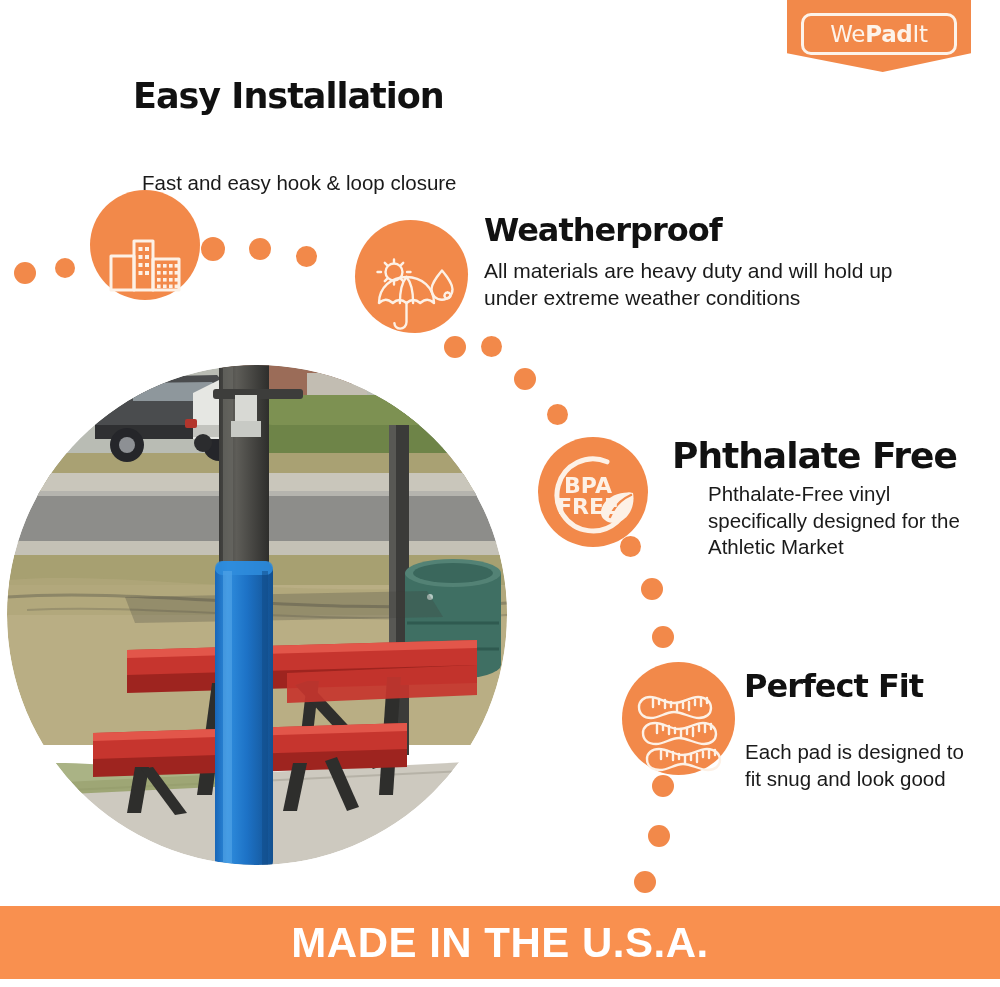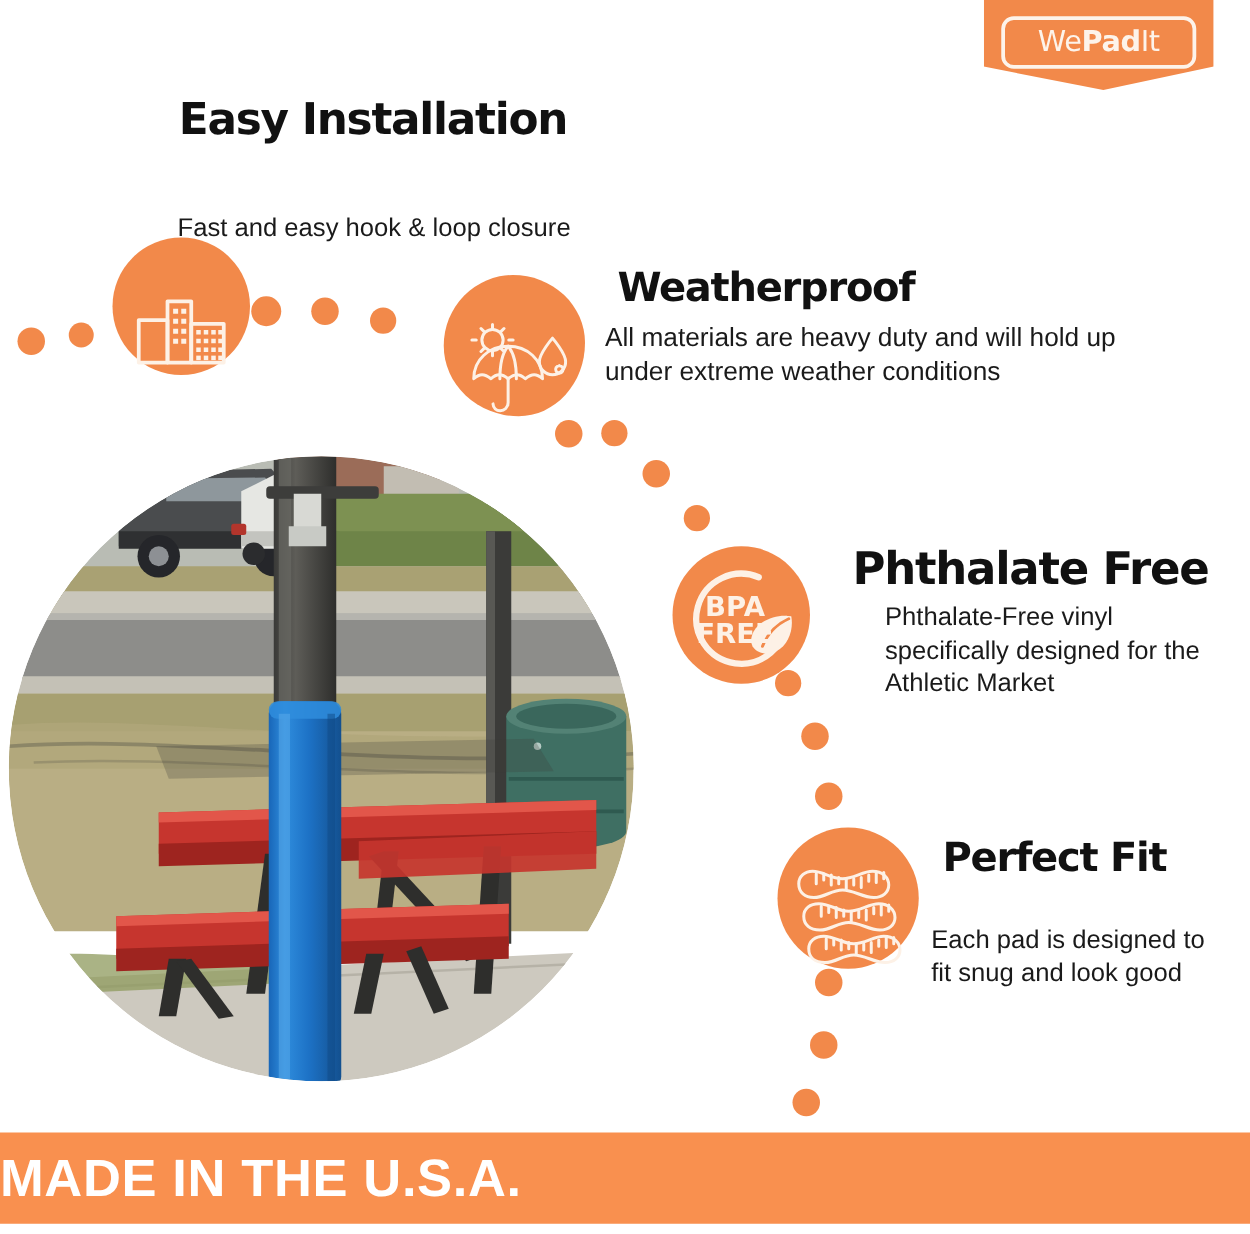--- a/index.html
+++ b/index.html
@@ -31,21 +31,21 @@
     font-family:"DejaVu Sans", sans-serif;
   }
   .logo-text .lw{font-weight:400;}
   .logo-text .lb{font-weight:700;}
 
   
   .h-title{
     position:absolute;
     font-weight:700; color:#111111; letter-spacing:-1px;
     font-family:"DejaVu Sans", sans-serif;
-    line-height:1.05; white-space:nowrap;margin-left:10px;
+    line-height:1.05; white-space:nowrap;
   }
   .h-sub{
     position:absolute;
     font-weight:400; color:#1a1a1a;
     font-family:"Liberation Sans", sans-serif;
     line-height:1.30;
   }
 
   #title-install{left:133px; top:78px; font-size:35px;}
   #sub-install{left:142px; top:126px; font-size:20.5px; width:520px;margin-top:44px;}
@@ -73,21 +73,21 @@
   .photo{
     position:absolute; left:7px; top:365px; width:500px; height:500px;
     border-radius:50%; overflow:hidden;
   }
   .photo svg{display:block;}
 
   
   .banner{
     position:absolute; left:0; top:906px; width:1000px; height:73px;
     background:#F9904F;
-    display:flex; align-items:center; 
+    display:flex; align-items:center; justify-content:center;
   }
   .banner-text{
     color:#FFFFFF; font-weight:700; font-size:42px; letter-spacing:0.5px;
     font-family:"Liberation Sans", sans-serif; white-space:nowrap;
   }
 </style>
 </head>
 <body>
 
 <div id="canvas">

